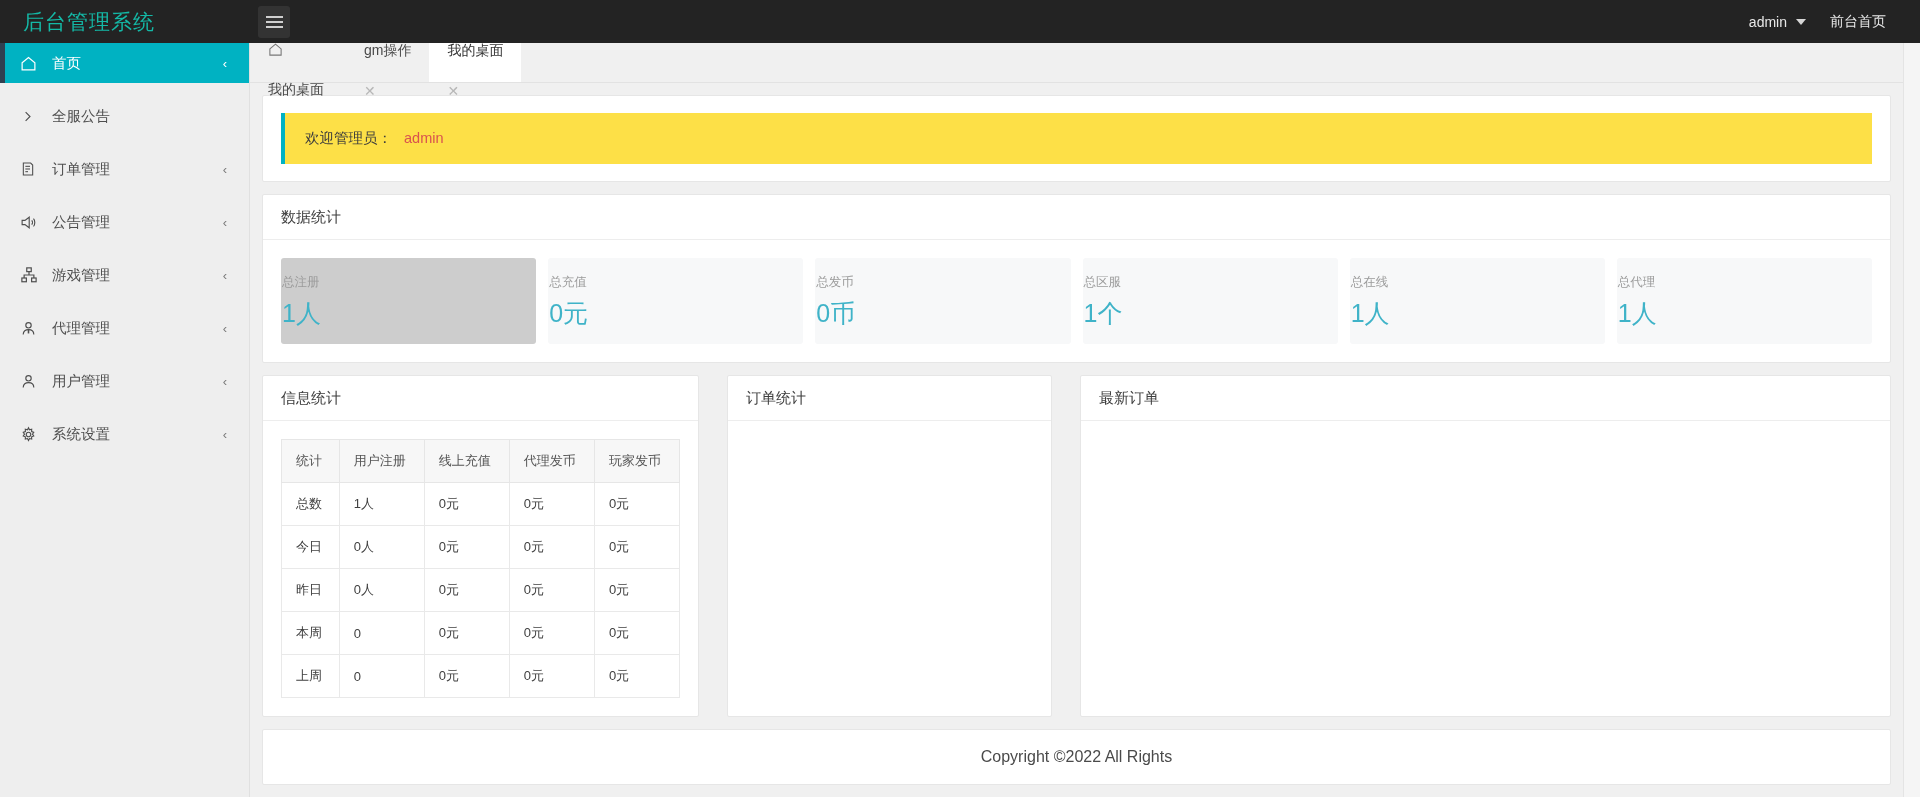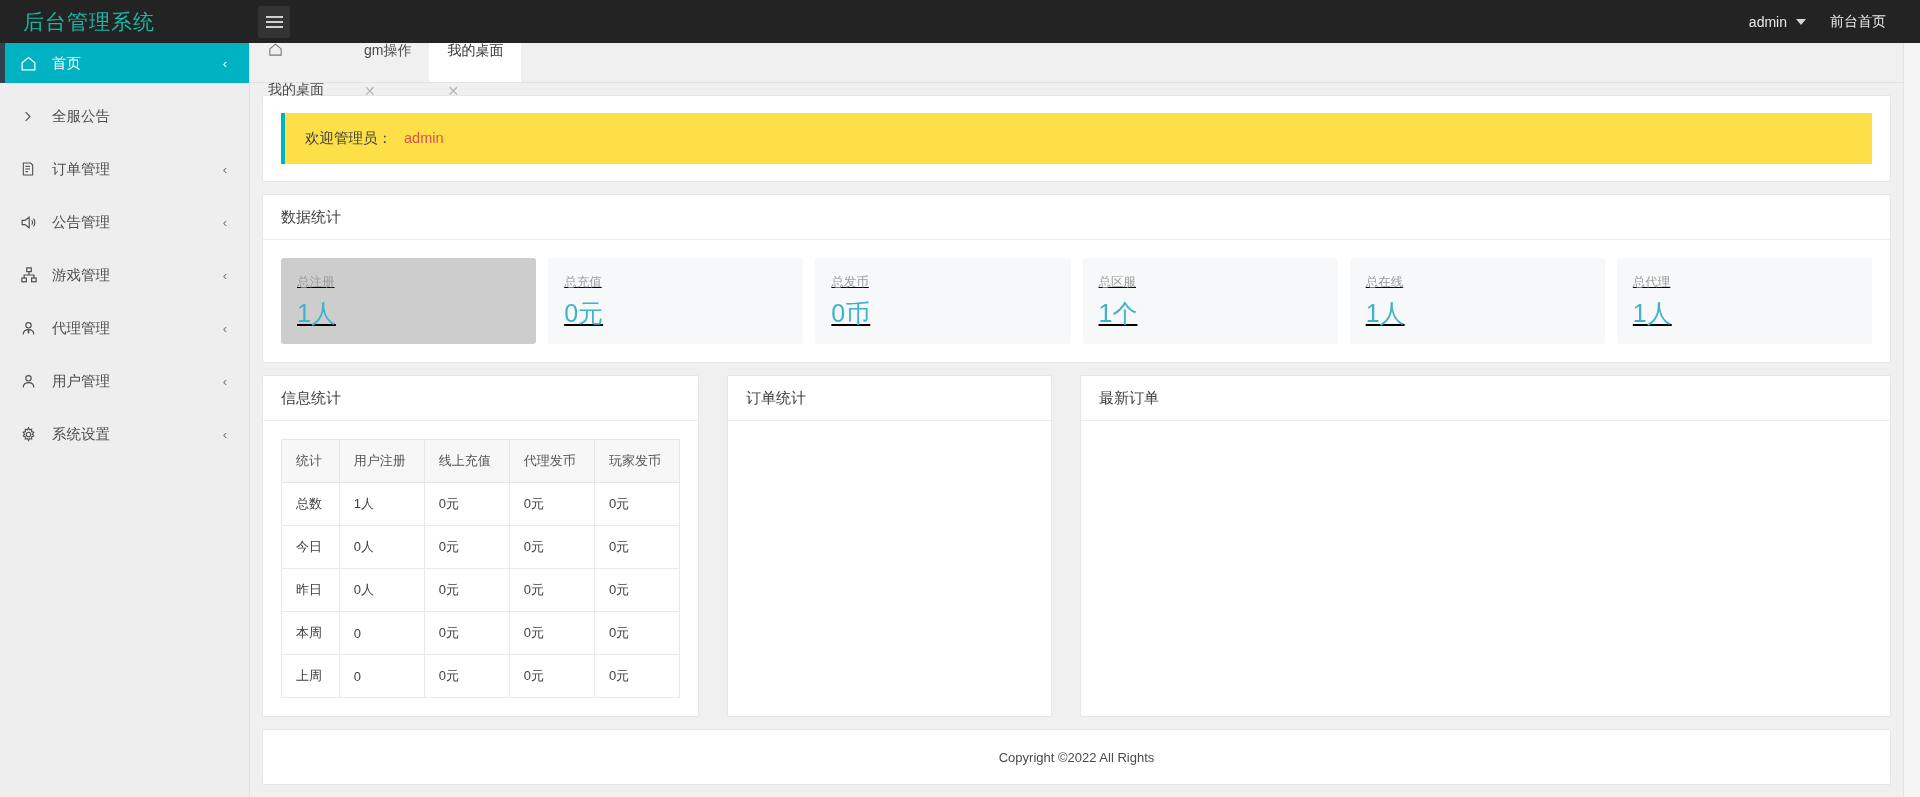--- a/index.html
+++ b/index.html
@@ -111,23 +111,22 @@
   }
   .card-head {
     height: 45px; display: flex; align-items: center; padding: 0 18px;
     font-size: 15px; color: #3d3d3d; border-bottom: 1px solid #ededed;
   }
   .card-body { padding: 18px; }
 
   
   .stats-row { display: flex; gap: 12px; }
   .stat-cell {
-    flex: 1; background: #f7f8f9; border-radius: 3px; padding: 16px 16px 18px 16px;
+    flex: 1; background: #f7f8f9; border-radius: 3px; padding: 16px 16px 18px 1px;
     min-height: 82px;
-    text-decoration: underline;
   }
   .stat-cell.highlight { background: #cdcdcd; }
   .stat-label { font-size: 12.5px; color: #9b9b9b; margin-bottom: 10px; }
   .stat-value { font-size: 25px; color: #3fb3c8; font-weight: 300; line-height: 1; }
 
   
   .bottom-row { display: flex; gap: 28px; margin-top: 12px; }
   .col-info { width: 437px; flex: 0 0 437px; }
   .col-order { width: 325px; flex: 0 0 325px; }
   .col-latest { flex: 1; }
@@ -144,21 +143,21 @@
   table.stat-table td {
     padding: 12px 14px; border: 1px solid #e9e9e9; color: #404040;
     font-size: 13px;
   }
 
   
   .footer {
     margin-top: 12px; height: 56px; background: #ffffff;
     border: 1px solid #e6e6e6; border-radius: 2px;
     display: flex; align-items: center; justify-content: center;
-    font-size: 13px; color: #4a4a4a;
+    font-size: 16px; color: #4a4a4a;
   }
 
   
   .scrollbar-track {
     position: absolute; top: 43px; right: 0; width: 17px; bottom: 0;
     background: #f5f5f5; border-left: 1px solid #e4e4e4; z-index: 25;
   }
   .scrollbar-thumb {
     position: absolute; top: 0; left: 2px; width: 13px; height: 360px;
     background: #f5f5f5; border-radius: 7px;

